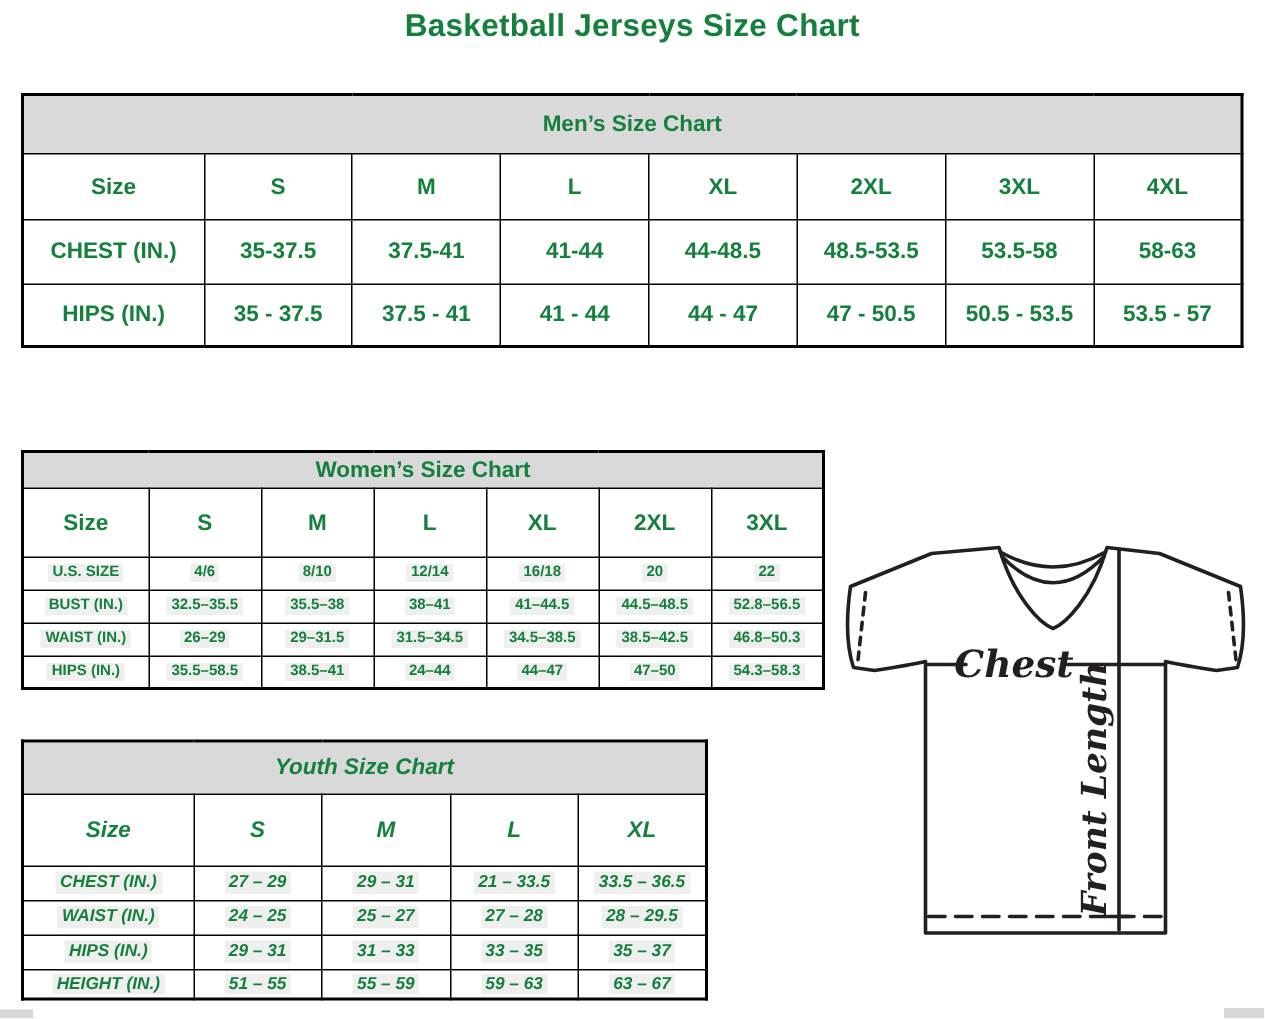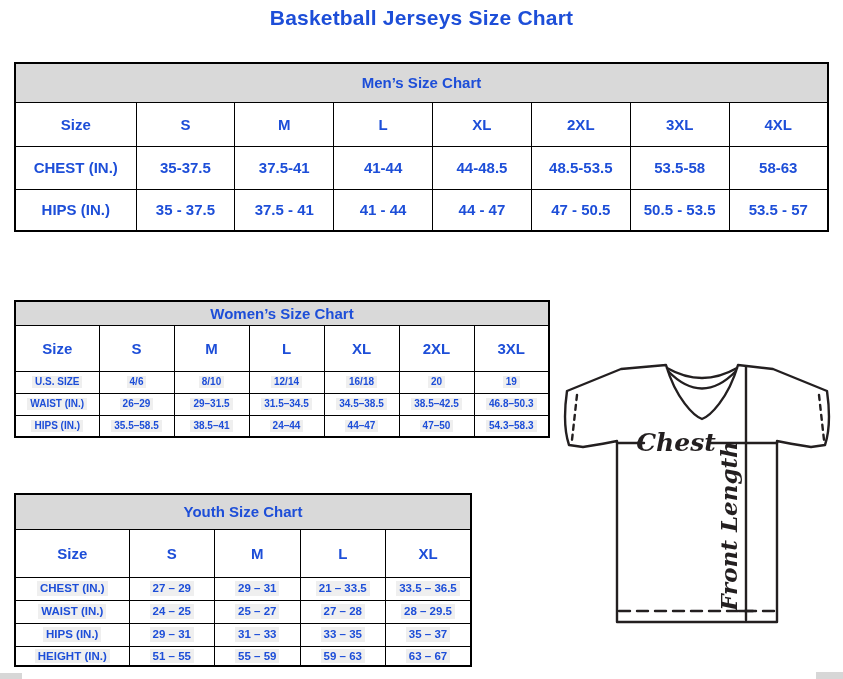--- a/index.html
+++ b/index.html
@@ -1,38 +1,38 @@
 <!DOCTYPE html>
 <html><head>
 <meta charset="utf-8">
 <style>
   html,body{margin:0;padding:0;background:#ffffff;}
   #canvas{
     position:relative;width:843px;height:679px;background:#ffffff;overflow:hidden;
-    font-family:"Liberation Sans",sans-serif;color:#1d4ed8;
+    font-family:"Liberation Sans",sans-serif;color:#15803d;
   }
   .page-title{
     position:absolute;left:0;top:6px;width:843px;text-align:center;
     font-size:21px;font-weight:bold;letter-spacing:0.2px;
   }
   table.size-table{
     position:absolute;border-collapse:collapse;table-layout:fixed;
     border:2px solid #000;background:#fff;
   }
   table.size-table td{
     border:1px solid #000;text-align:center;vertical-align:middle;
     font-weight:bold;padding:0;overflow:hidden;white-space:nowrap;
   }
   td.band{background:#d9d9d9;font-size:15px;}
   td.size-head{font-size:15px;}
   #mens{left:14px;top:62px;width:815px;}
   #mens td{font-size:15px;}
   #womens{left:14px;top:300px;width:536px;}
   #womens td.data{font-size:10px;}
-  #youth{left:14px;top:493px;width:458px;}
+  #youth{left:14px;top:493px;width:458px;font-style:italic;}
   #youth td.data{font-size:11.5px;}
   .hl{background:#efefef;padding:0 3px;display:inline-block;line-height:1.25;}
   #jersey{position:absolute;left:556px;top:354px;width:284px;height:292px;}
   .scroll-frag{position:absolute;background:#d7d7d7;}
   #scroll-frag-left{left:0;top:673px;width:22px;height:6px;}
   #scroll-frag-right{left:816px;top:672px;width:27px;height:7px;}
 </style>
 </head>
 <body>
 
@@ -111,21 +111,30 @@
       <td class="size-head">2XL</td>
       <td class="size-head">3XL</td>
     </tr>
     <tr style="height:22px">
       <td class="data"><span class="hl">U.S. SIZE</span></td>
       <td class="data"><span class="hl">4/6</span></td>
       <td class="data"><span class="hl">8/10</span></td>
       <td class="data"><span class="hl">12/14</span></td>
       <td class="data"><span class="hl">16/18</span></td>
       <td class="data"><span class="hl">20</span></td>
-      <td class="data"><span class="hl">19</span></td>
+      <td class="data"><span class="hl">22</span></td>
+    </tr>
+    <tr style="height:22px">
+      <td class="data"><span class="hl">BUST (IN.)</span></td>
+      <td class="data"><span class="hl">32.5–35.5</span></td>
+      <td class="data"><span class="hl">35.5–38</span></td>
+      <td class="data"><span class="hl">38–41</span></td>
+      <td class="data"><span class="hl">41–44.5</span></td>
+      <td class="data"><span class="hl">44.5–48.5</span></td>
+      <td class="data"><span class="hl">52.8–56.5</span></td>
     </tr>
     <tr style="height:22px">
       <td class="data"><span class="hl">WAIST (IN.)</span></td>
       <td class="data"><span class="hl">26–29</span></td>
       <td class="data"><span class="hl">29–31.5</span></td>
       <td class="data"><span class="hl">31.5–34.5</span></td>
       <td class="data"><span class="hl">34.5–38.5</span></td>
       <td class="data"><span class="hl">38.5–42.5</span></td>
       <td class="data"><span class="hl">46.8–50.3</span></td>
     </tr>

